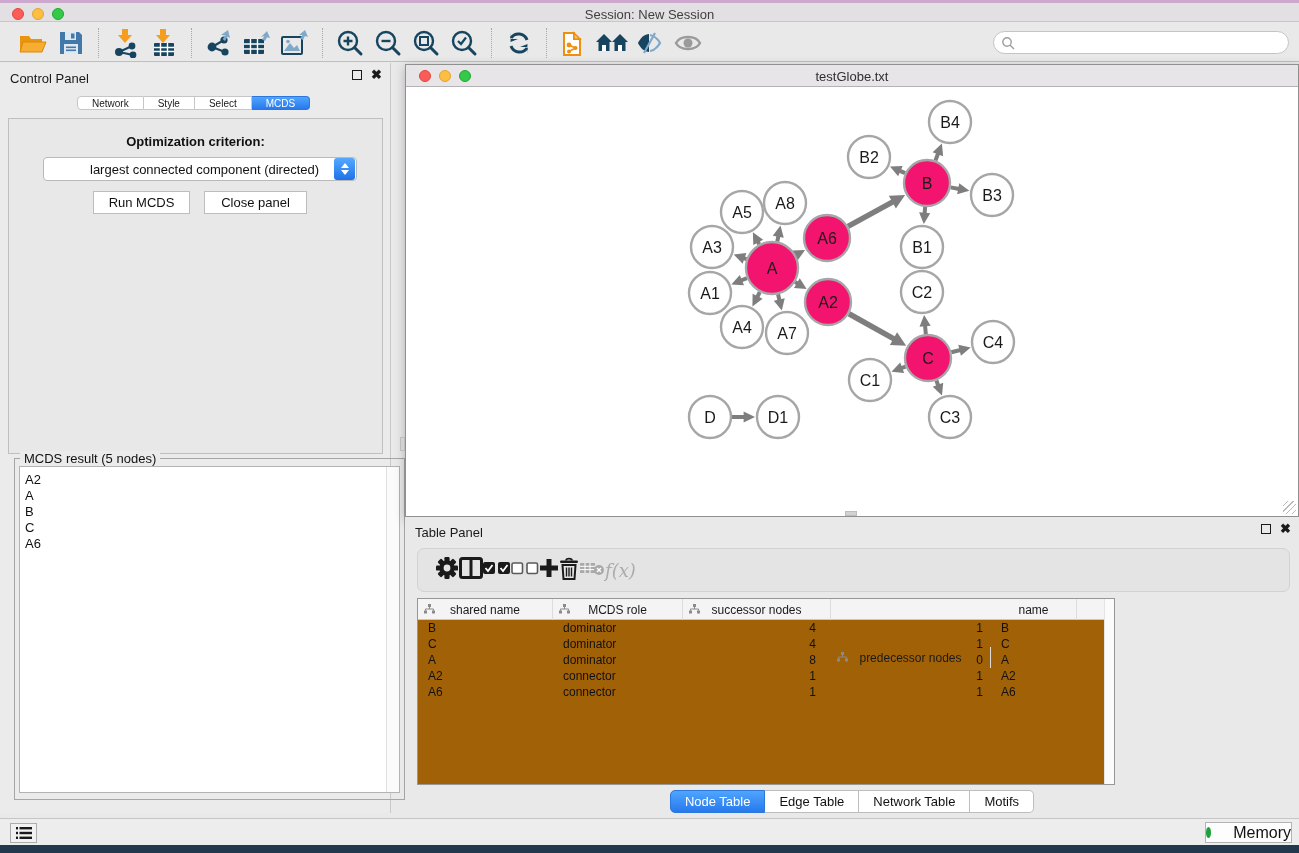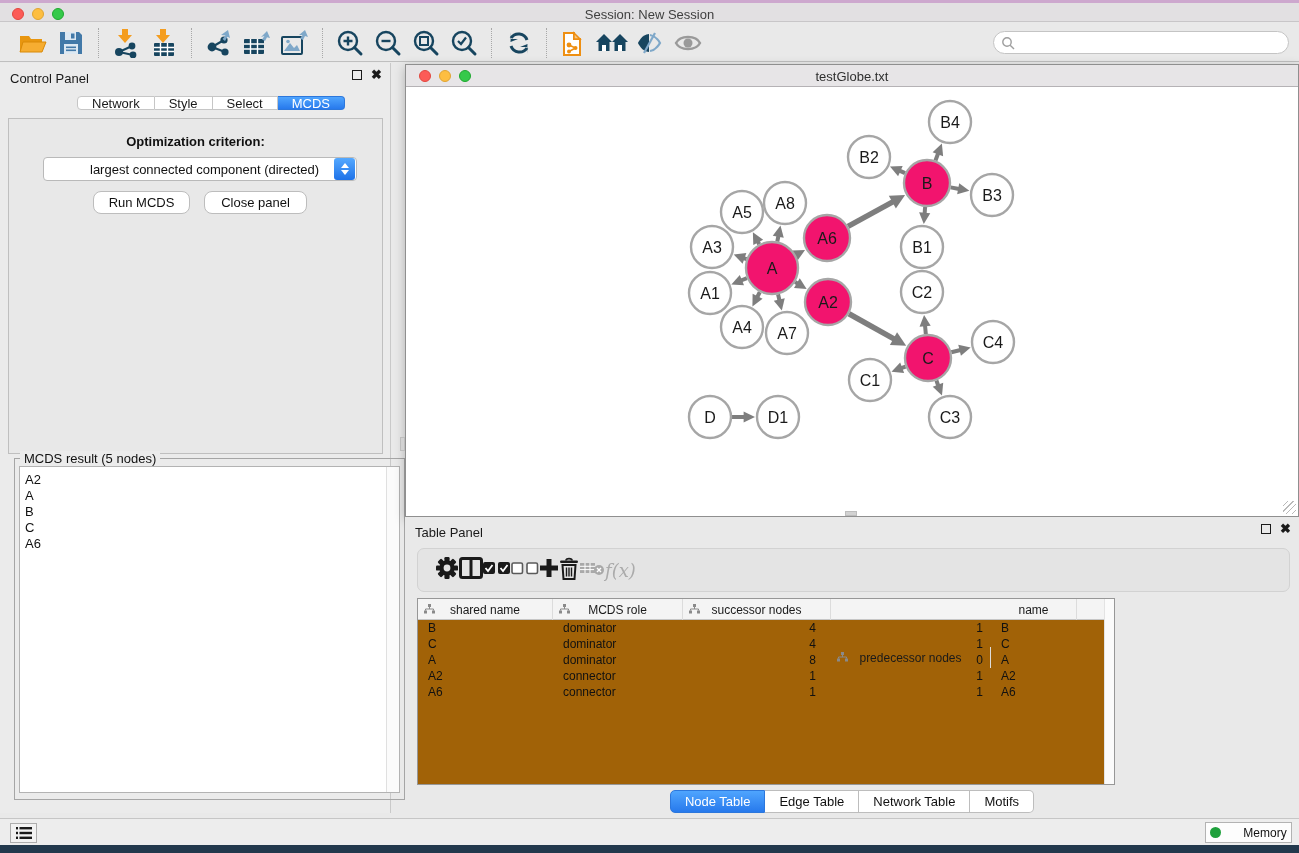--- a/index.html
+++ b/index.html
@@ -23,33 +23,33 @@
   #search-wrap { position:absolute; right:10px; top:31px; width:296px; height:23px; background:#FFF; border:1px solid #C4C4C4; border-radius:12px; display:flex; align-items:center; padding-left:7px; }
   #search-wrap input { border:none; outline:none; flex:1; height:18px; font-size:12px; background:transparent; }
 
   
   #control-panel { left:0; top:63px; width:391px; height:750px; background:#EBEBEB; border-right:1px solid #C9C9C9; }
   .panel-title { position:absolute; left:10px; top:8px; font-size:13px; color:#1A1A1A; }
   .panel-icons { position:absolute; right:8px; top:7px; display:flex; gap:9px; align-items:center; }
   .float-ico { width:10px; height:10px; border:1.5px solid #1A1A1A; }
   .close-ico { font-size:13px; font-weight:bold; color:#1A1A1A; line-height:10px; }
   #cp-tabs { position:absolute; left:77px; top:33px; display:flex; }
-  .cp-tab { height:14px; background:#FFF; border:1px solid #C6C6C6; border-left:none; font-size:13px; color:#1A1A1A; display:flex; align-items:center; justify-content:center; padding:0 14px; }
+  .cp-tab { height:14px; background:#FFF; border:1px solid #C6C6C6; border-left:none; font-size:10px; color:#1A1A1A; display:flex; align-items:center; justify-content:center; padding:0 14px; }
   .cp-tab:first-child { border-left:1px solid #C6C6C6; border-radius:4px 0 0 4px; }
   .cp-tab:last-child { border-radius:0 4px 4px 0; }
   .cp-tab.active { background:linear-gradient(#4FA5FE,#2779EC); border-color:#2C77DC; color:#FFF; }
   #cp-content { position:absolute; left:8px; top:55px; width:375px; height:336px; background:#E8E8E8; border:1px solid #BFBFBF; }
   #opt-label { position:absolute; left:0; right:0; top:15px; text-align:center; font-size:13px; font-weight:600; color:#111; }
   #opt-select { position:absolute; left:34px; top:38px; width:314px; height:24px; background:#FFF; border:1px solid #B9B9B9; border-radius:4px; display:flex; align-items:center;padding-left:37px; }
   #opt-select .val { flex:1; font-size:13px; padding-left:9px; color:#111; white-space:nowrap; }
   #opt-stepper { width:21px; height:22px; margin-right:1px; border-radius:3px; background:linear-gradient(#55A9FF,#1E72E8); display:flex; flex-direction:column; align-items:center; justify-content:center; gap:2px; }
   .chev { width:0; height:0; border-left:4px solid transparent; border-right:4px solid transparent; }
   .chev.up { border-bottom:5px solid #FFF; }
   .chev.down { border-top:5px solid #FFF; }
-  .cp-btn { position:absolute; top:72px; height:23px; background:#FFF; border:1px solid #BDBDBD; border-radius:8px; font-size:13px; color:#111; display:flex; align-items:center; justify-content:center; }
+  .cp-btn { position:absolute; top:72px; height:23px; background:#FFF; border:1px solid #BDBDBD; border-radius:0; font-size:13px; color:#111; display:flex; align-items:center; justify-content:center; }
   #run-btn { left:84px; width:97px; }
   #closep-btn { left:195px; width:103px; }
   #result-group { position:absolute; left:14px; top:395px; width:391px; height:342px; border:1px solid #A5A5A5; }
   #result-legend { position:absolute; left:5px; top:-8px; background:#EBEBEB; padding:0 4px; font-size:13px; color:#111; }
   #result-list { position:absolute; left:4px; top:7px; right:4px; bottom:6px; background:#FFF; border:1px solid #B3B3B3; overflow:hidden; }
   #result-scroll { position:absolute; right:0; top:0; bottom:0; width:13px; background:#FBFBFB; border-left:1px solid #E0E0E0; }
   .result-item { font-size:13px; color:#111; padding-left:5px; line-height:16px; }
   #result-items { padding-top:5px; }
 
   
@@ -77,21 +77,21 @@
   #nt-scroll { position:absolute; right:0; top:0; bottom:0; width:10px; background:#FBFBFB; border-left:1px solid #E3E3E3; }
   #tp-tabs { position:absolute; left:0; right:0; top:273px; display:flex; justify-content:center; }
   .tp-tab { height:23px; background:#FFF; border:1px solid #BDBDBD; border-left:none; display:flex; align-items:center; justify-content:center; font-size:13px; color:#111; padding:0 14px; }
   .tp-tab:first-child { border-left:1px solid #BDBDBD; border-radius:5px 0 0 5px; }
   .tp-tab:last-child { border-radius:0 5px 5px 0; }
   .tp-tab.active { background:linear-gradient(#4FA5FE,#2779EC); border-color:#2C77DC; color:#FFF; }
 
   
   #status-bar { left:0; top:818px; width:1299px; height:27px; background:#EDEDED; border-top:1px solid #C6C6C6; }
   #list-btn { position:absolute; left:10px; top:4px; width:27px; height:20px; background:#F2F2F2; border:1px solid #ADADAD; display:flex; align-items:center; justify-content:center; }
-  #memory-btn { position:absolute; right:7px; top:3px; width:87px; height:21px; background:#FDFDFD; border:1px solid #B3B3B3; display:flex; align-items:center; justify-content:center; gap:22px; font-size:12px; color:#111; }
+  #memory-btn { position:absolute; right:7px; top:3px; width:87px; height:21px; background:#FDFDFD; border:1px solid #B3B3B3; display:flex; align-items:center; justify-content:center; gap:22px; font-size:16px; color:#111; }
   #memory-dot { width:11px; height:11px; border-radius:50%; background:#1EA03C; }
 
   svg text { font-family:"Liberation Sans",sans-serif; }
 </style>
 </head>
 <body>
 
 <div id="titlebar" class="abs">
   <div class="lights">
     <div class="light red"></div>

